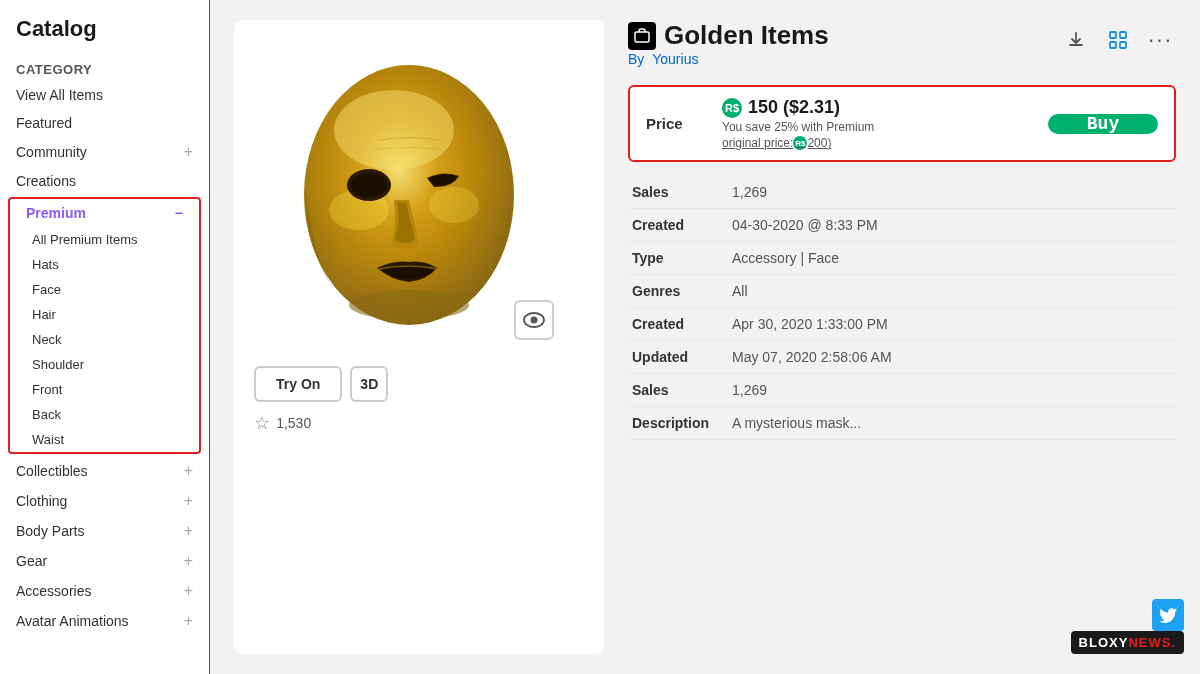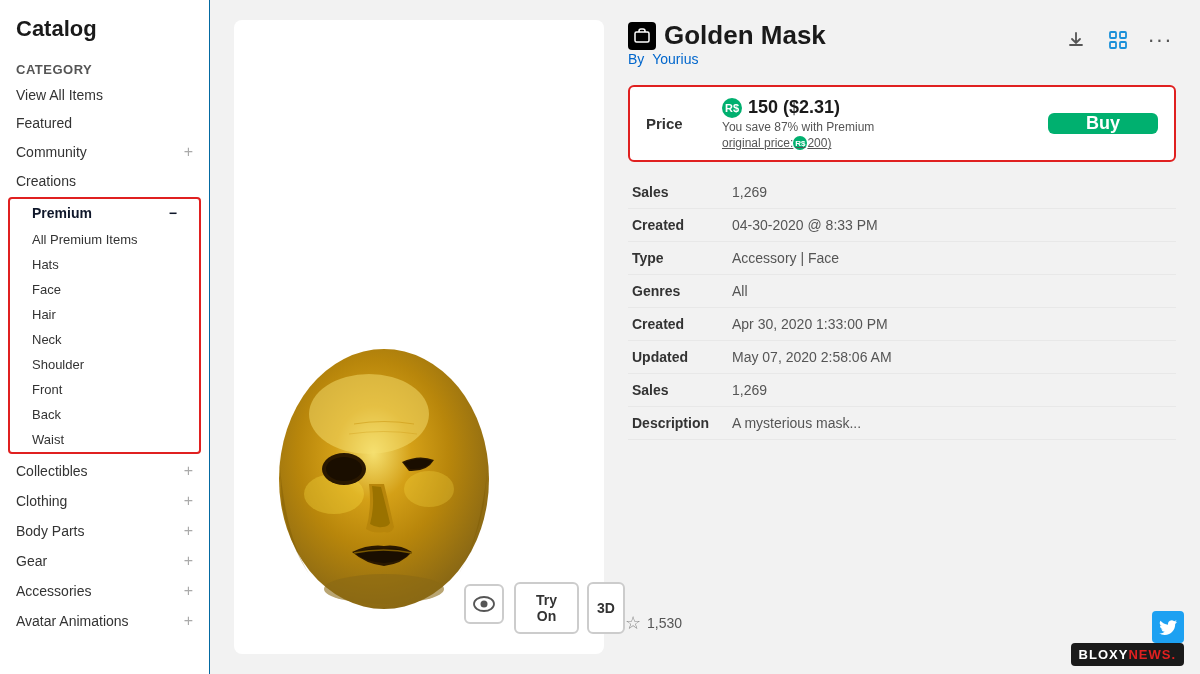--- a/index.html
+++ b/index.html
@@ -54,24 +54,24 @@
     
     .premium-section {
       border: 2px solid #e02020;
       margin: 2px 8px;
       border-radius: 4px;
     }
     .premium-header {
       display: flex;
       align-items: center;
       justify-content: space-between;
-      padding: 6px 22px;
+      padding: 6px 16px;
       cursor: pointer;
       font-weight: 600;
-      color: #0f172a;
+      color: #8b5cf6;
     }
     .premium-sub-item {
       padding: 5px 24px 5px 22px;
       cursor: pointer;
       color: #333;
       font-size: 13px;
     }
     
     .main-content {
       flex: 1;
@@ -79,22 +79,22 @@
       display: flex;
       gap: 24px;
     }
     
     .item-image-section {
       width: 370px;
       min-width: 370px;
       background: #fff;
       border-radius: 8px;
       display: flex;
-      flex-direction: row;
-      align-items: flex-end;
+      flex-direction: column;
+      align-items: flex-start;
       padding: 20px;
       position: relative;
     }
     .item-image-container {
       width: 310px;
       height: 310px;
       display: flex;
       align-items: center;
       justify-content: center;
       position: relative;
@@ -270,26 +270,27 @@
       align-items: center;
       justify-content: center;
       color: #fff;
       font-size: 8px;
       font-weight: 900;
     }
     .buy-btn {
       background: #00b06f;
       color: #fff;
       border: none;
-      border-radius: 6px;
+      border-radius: 12px;
       padding: 0 36px;
       font-size: 18px;
       font-weight: 700;
       cursor: pointer;
       min-width: 110px;
+      font-family: Liberation Mono, monospace;
     }
     
     .details-table {
       width: 100%;
       border-collapse: collapse;
     }
     .details-table tr {
       border-bottom: 1px solid #e8e8e8;
     }
     .details-table td {
@@ -301,21 +302,21 @@
       font-weight: 600;
       width: 100px;
       min-width: 100px;
     }
     .details-table td:last-child {
       color: #555;
     }
     
     .watermark {
       position: fixed;
-      bottom: 8px;
+      bottom: 20px;
       right: 16px;
       display: flex;
       flex-direction: column;
       align-items: flex-end;
     }
     .twitter-icon {
       width: 32px;
       height: 32px;
       background: #1da1f2;
       border-radius: 4px;
@@ -491,21 +492,21 @@
     <div class="item-details">
       <div class="item-header">
         <div>
           <div class="item-title-row">
             <div class="premium-icon">
               <svg width="18" height="18" viewBox="0 0 18 18" fill="none">
                 <rect x="2" y="5" width="14" height="10" rx="1.5" stroke="white" stroke-width="1.5"></rect>
                 <path d="M6 5V4C6 2.9 6.9 2 8 2H10C11.1 2 12 2.9 12 4V5" stroke="white" stroke-width="1.5"></path>
               </svg>
             </div>
-            <h1 class="item-title">Golden Mask</h1>
+            <h1 class="item-title">Golden Items</h1>
           </div>
           <div class="item-author">
             <span>By</span>
             <span style="color:#0066cc;cursor:pointer;margin-left:4px;">Yourius</span>
           </div>
         </div>
         <div class="header-actions">
           <div class="icon-btn">
             <svg width="20" height="20" viewBox="0 0 20 20" fill="none">
               <path d="M10 3v10M6 9l4 4 4-4M4 15h12" stroke="#555" stroke-width="1.8" stroke-linecap="round"></path>
@@ -524,21 +525,21 @@
       </div>
 
       <div class="price-section">
         <div class="price-label">Price</div>
         <div class="price-info">
           <div class="price-main">
             <div class="robux-icon">R$</div>
             <span>150 ($2.31)</span>
           </div>
           <div class="price-savings">
-            <span>You save 87% with Premium</span>
+            <span>You save 25% with Premium</span>
           </div>
           <div class="price-savings original-price">
             <span>original price:</span>
             <span class="small-robux">R$</span>
             <span>200</span>
             <span>)</span>
           </div>
         </div>
         <button class="buy-btn">Buy</button>
       </div>

